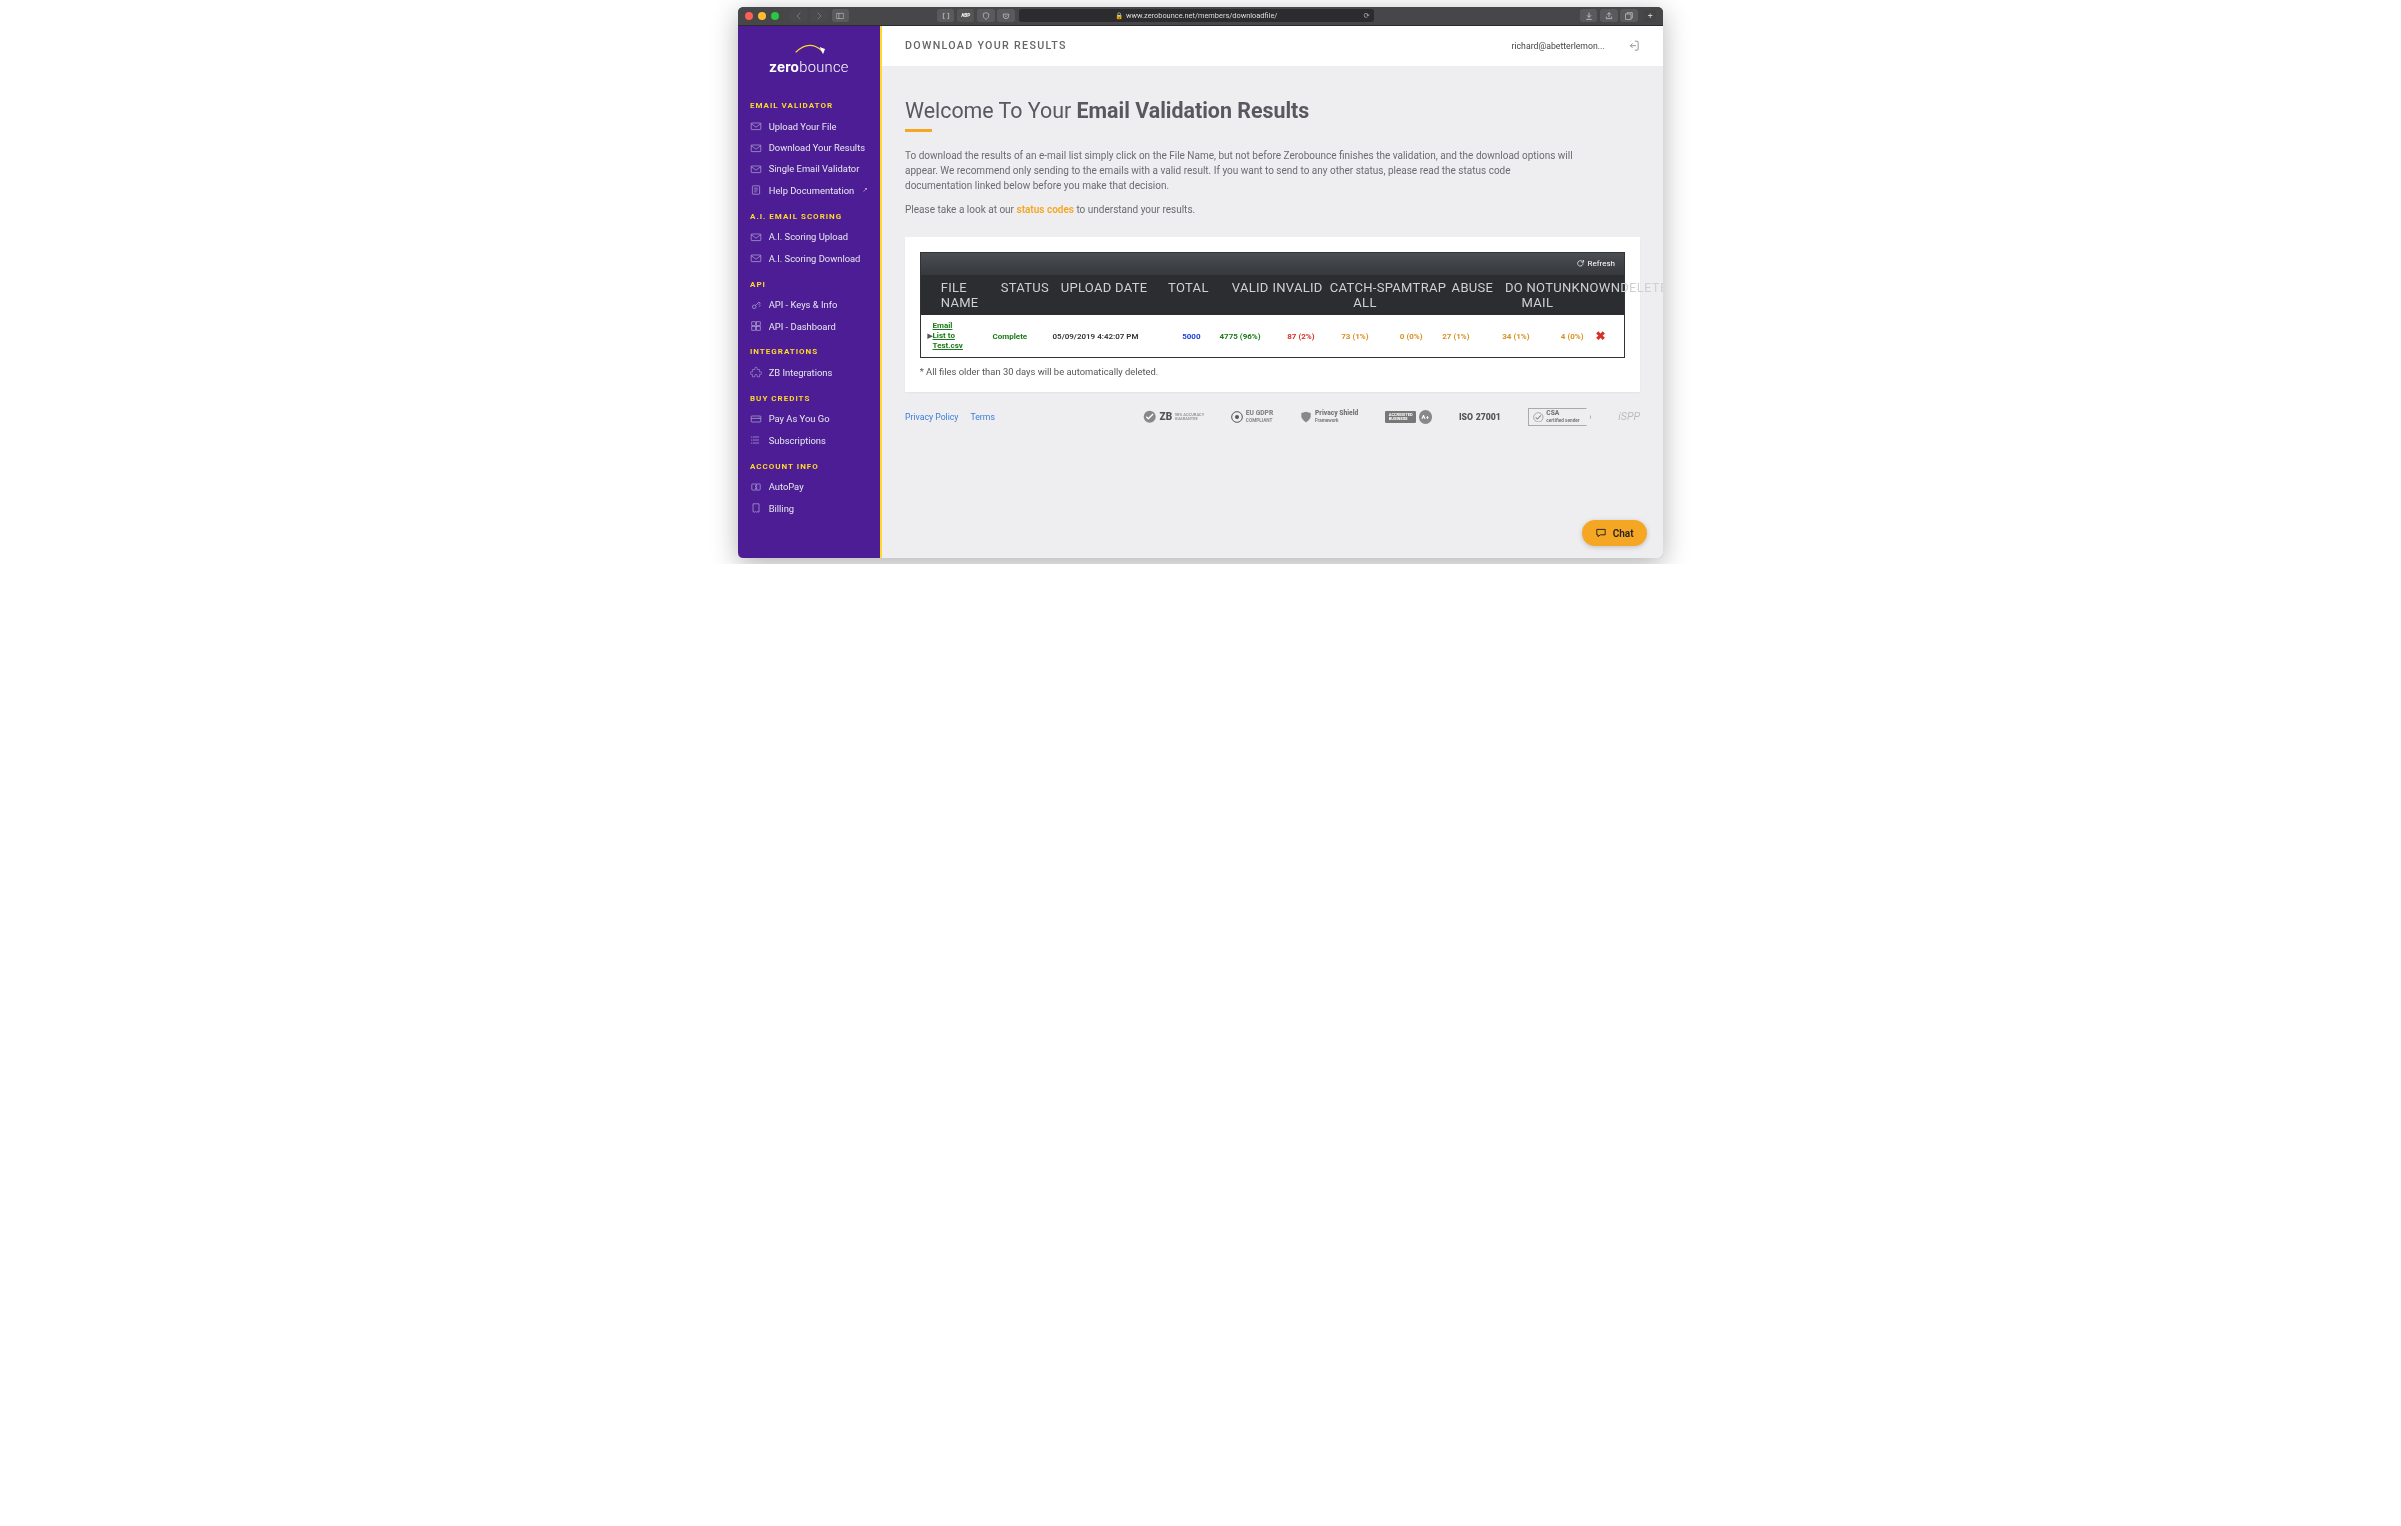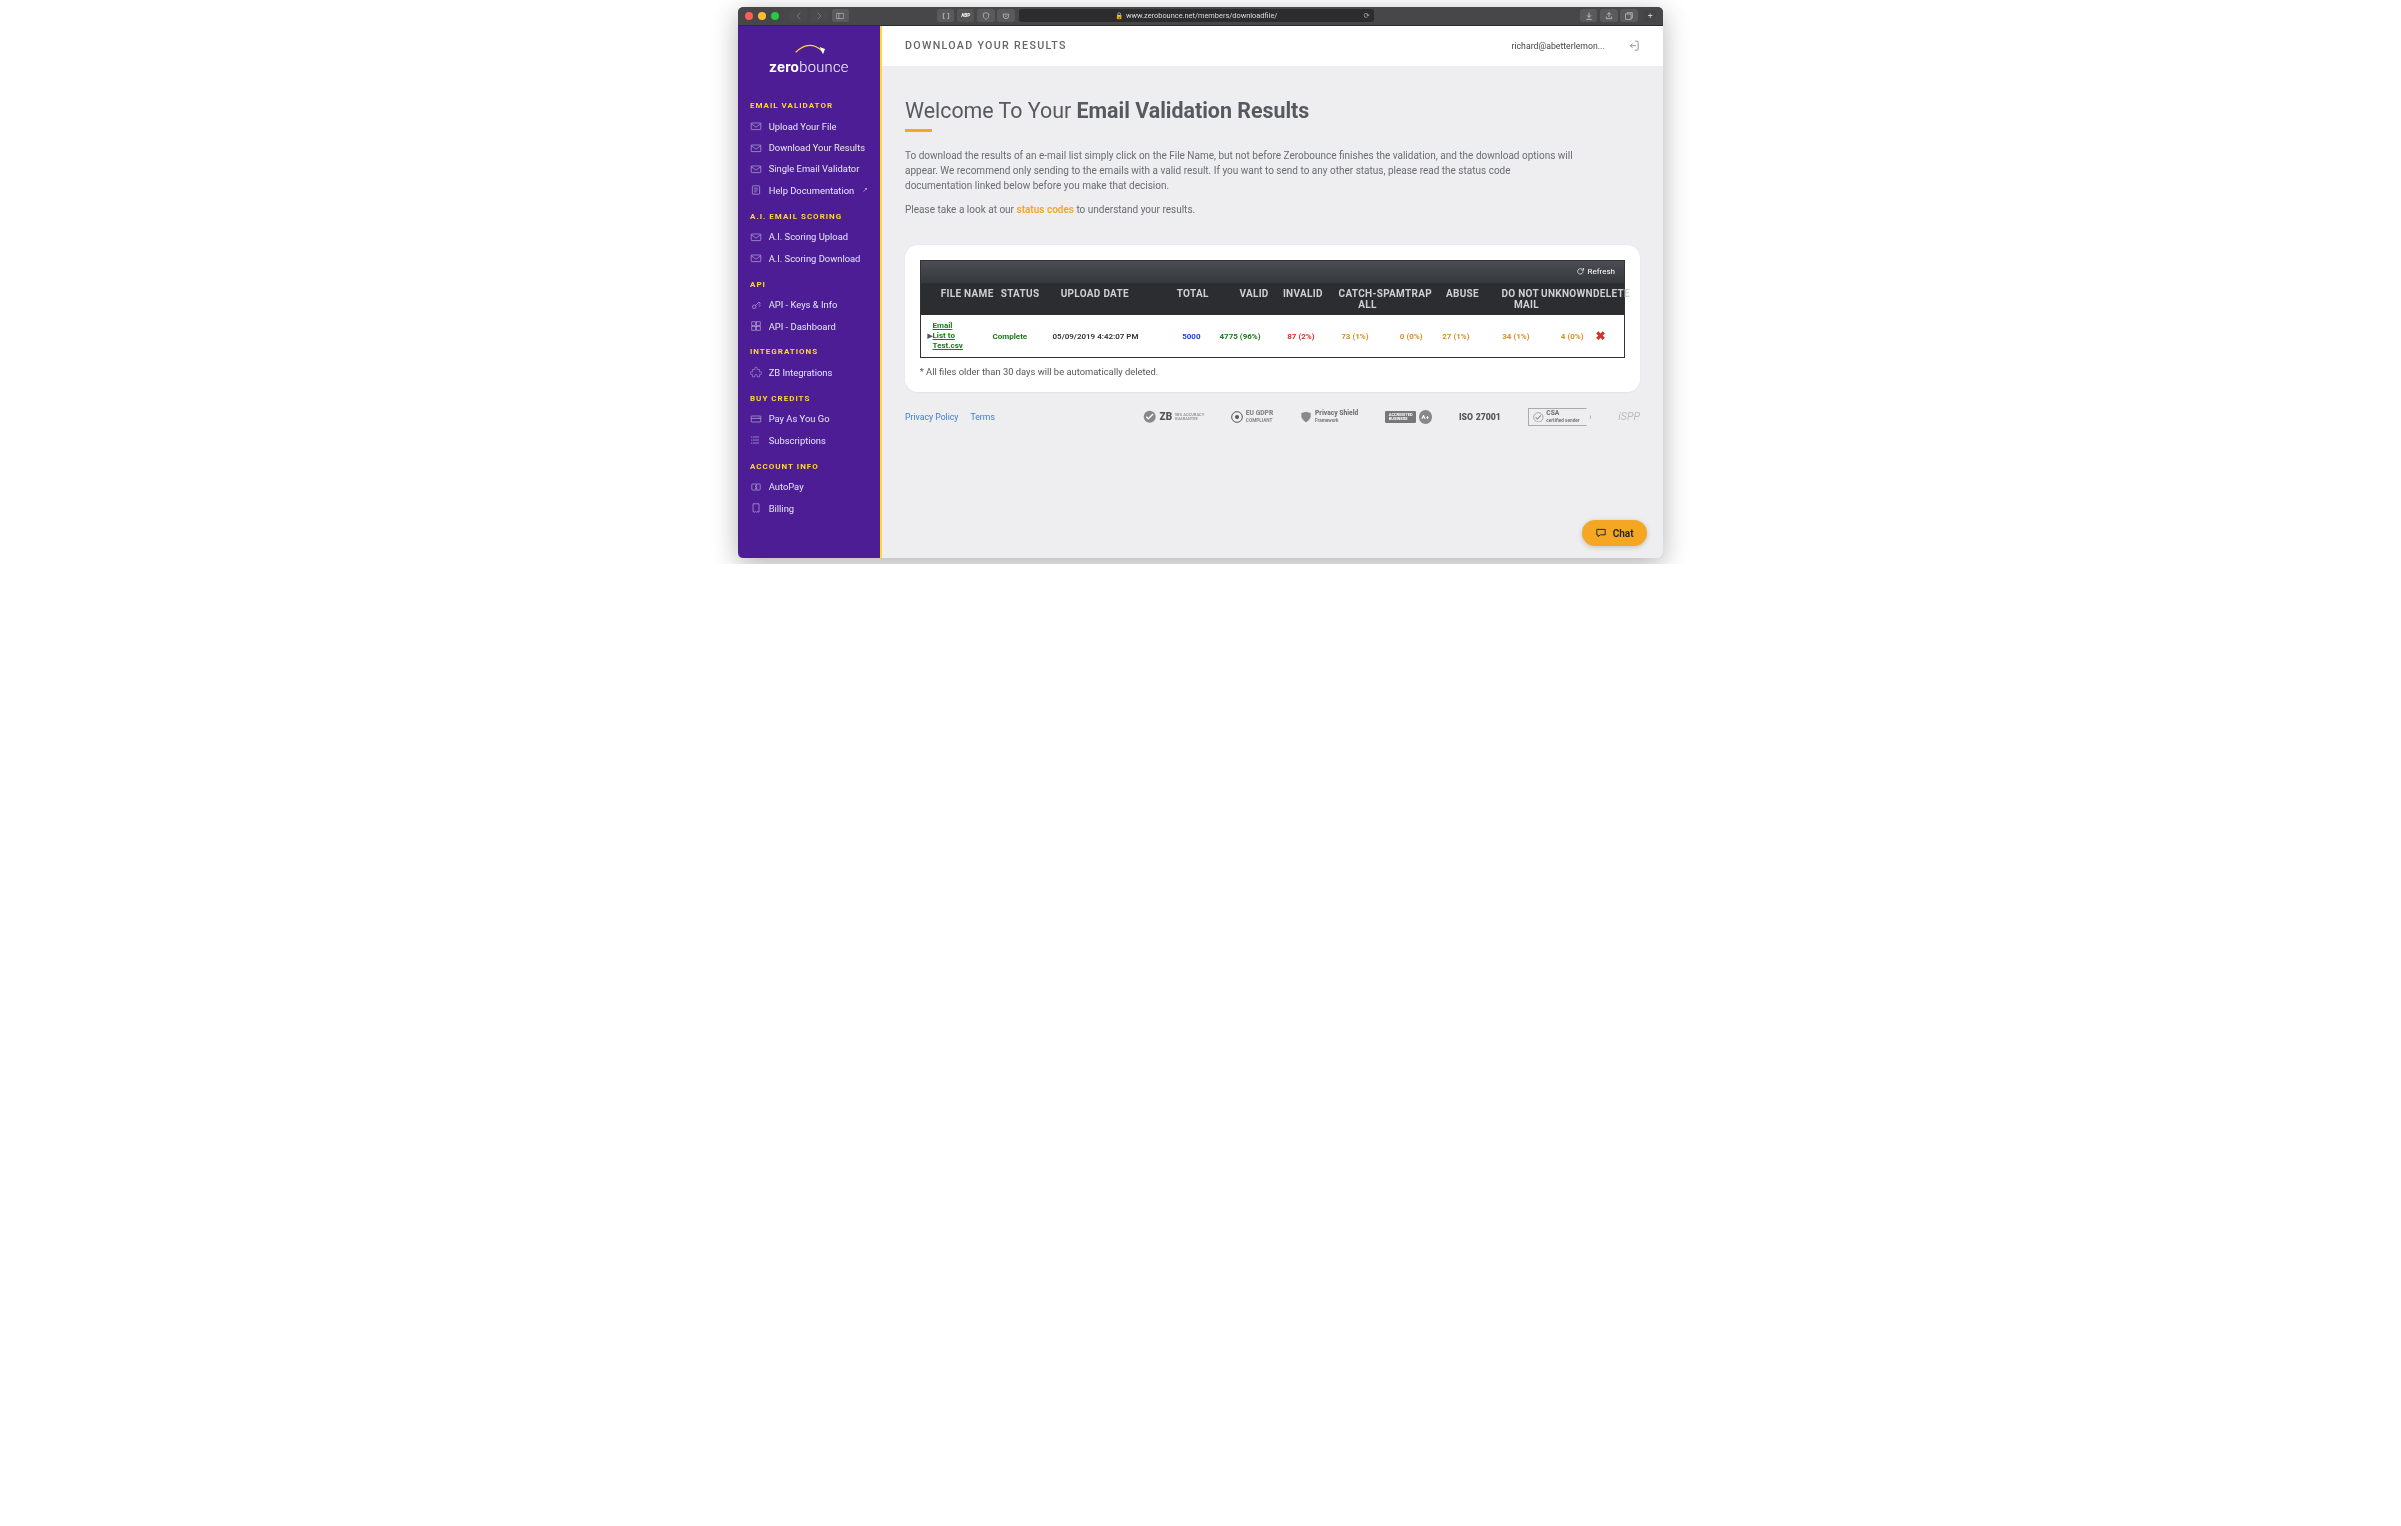--- a/index.html
+++ b/index.html
@@ -58,25 +58,25 @@
 .topbar-right { display:flex; align-items:center; gap:22px; color:#444; font-size:8.7px;}
 .topbar-right svg { width:13.4px; height:13.4px; color:#888;}
 
 .content { padding: 32px 23px 27px; }
 h1 { font-size:21.4px; color:#57595e; font-weight:400; margin-bottom:4px;}
 h1 b { font-weight:700; }
 .underline { width:27px; height:2.7px; background:#f5a623; margin: 6.7px 0 16px; }
 .para { color:#6a6c71; font-size:10px; line-height:1.5; margin-bottom:9.4px; max-width: 670px;}
 .para a { color:#f5a623; text-decoration:none; font-weight:600;}
 
-.panel { background:#fff; border-radius:13px; padding:14.7px; margin-top:28px; box-shadow:0 0.7px 2px rgba(0,0,0,.05);}
+.panel { background:#fff; border-radius:0; padding:14.7px; margin-top:20px; box-shadow:0 0.7px 2px rgba(0,0,0,.05);}
 .tablewrap { border:0.7px solid #333; }
 .thead-dark { background: linear-gradient(#4a4d52,#35383c); height:21.4px; display:flex; align-items:center; justify-content:flex-end; padding:0 9.4px; color:#fff; font-size:8px;}
 .thead-dark svg{ width:8.7px; height:8.7px; margin-right:2.7px;}
-.thead-cols { background:#2b2d31; color:#cfd0d2; font-size:10px; letter-spacing:0.3px; display:flex; padding: 5.4px 9.4px 5.4px 20px; font-weight: bold; }
+.thead-cols { background:#2b2d31; color:#cfd0d2; font-size:13px; letter-spacing:0.3px; display:flex; padding: 5.4px 9.4px 5.4px 20px; }
 .col { text-align:right; }
 .col.fn { flex:0 0 60px; text-align:left;}
 .col.st { flex:0 0 60px; text-align:left;}
 .col.ud { flex:0 0 101px; text-align:left;}
 .col.tt { flex:0 0 47px;}
 .col.vd { flex:0 0 60px;}
 .col.iv { flex:0 0 54px;}
 .col.ca { flex:0 0 54px;}
 .col.sp { flex:0 0 54px;}
 .col.ab { flex:0 0 47px;}

